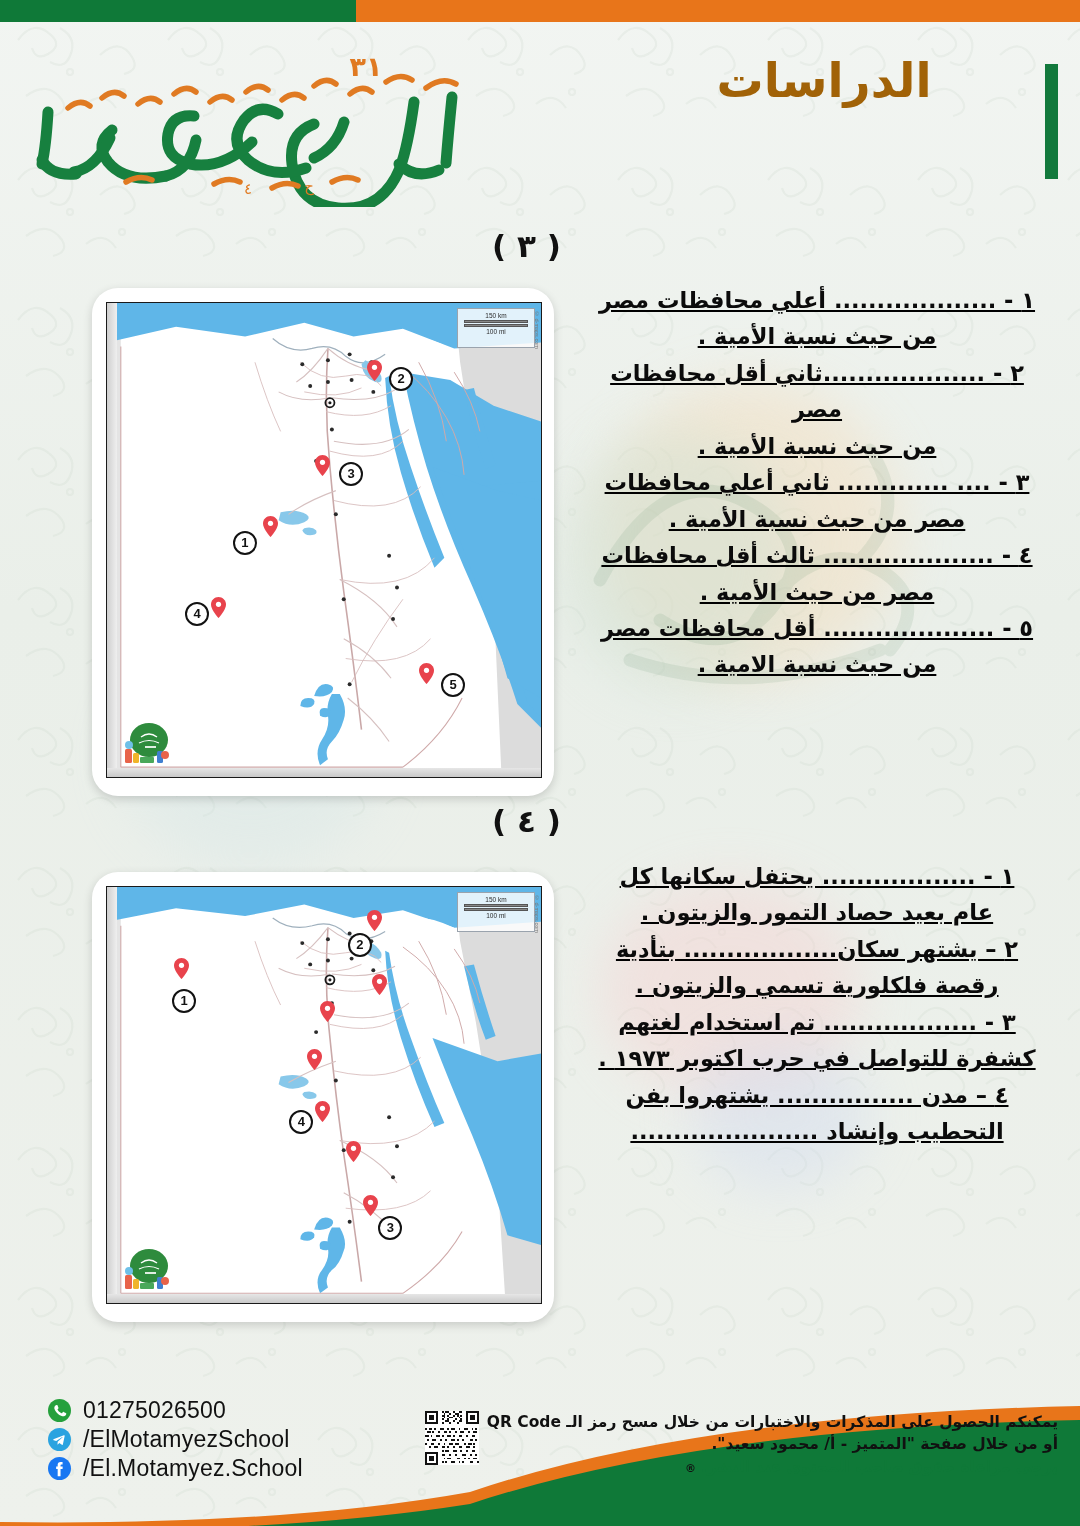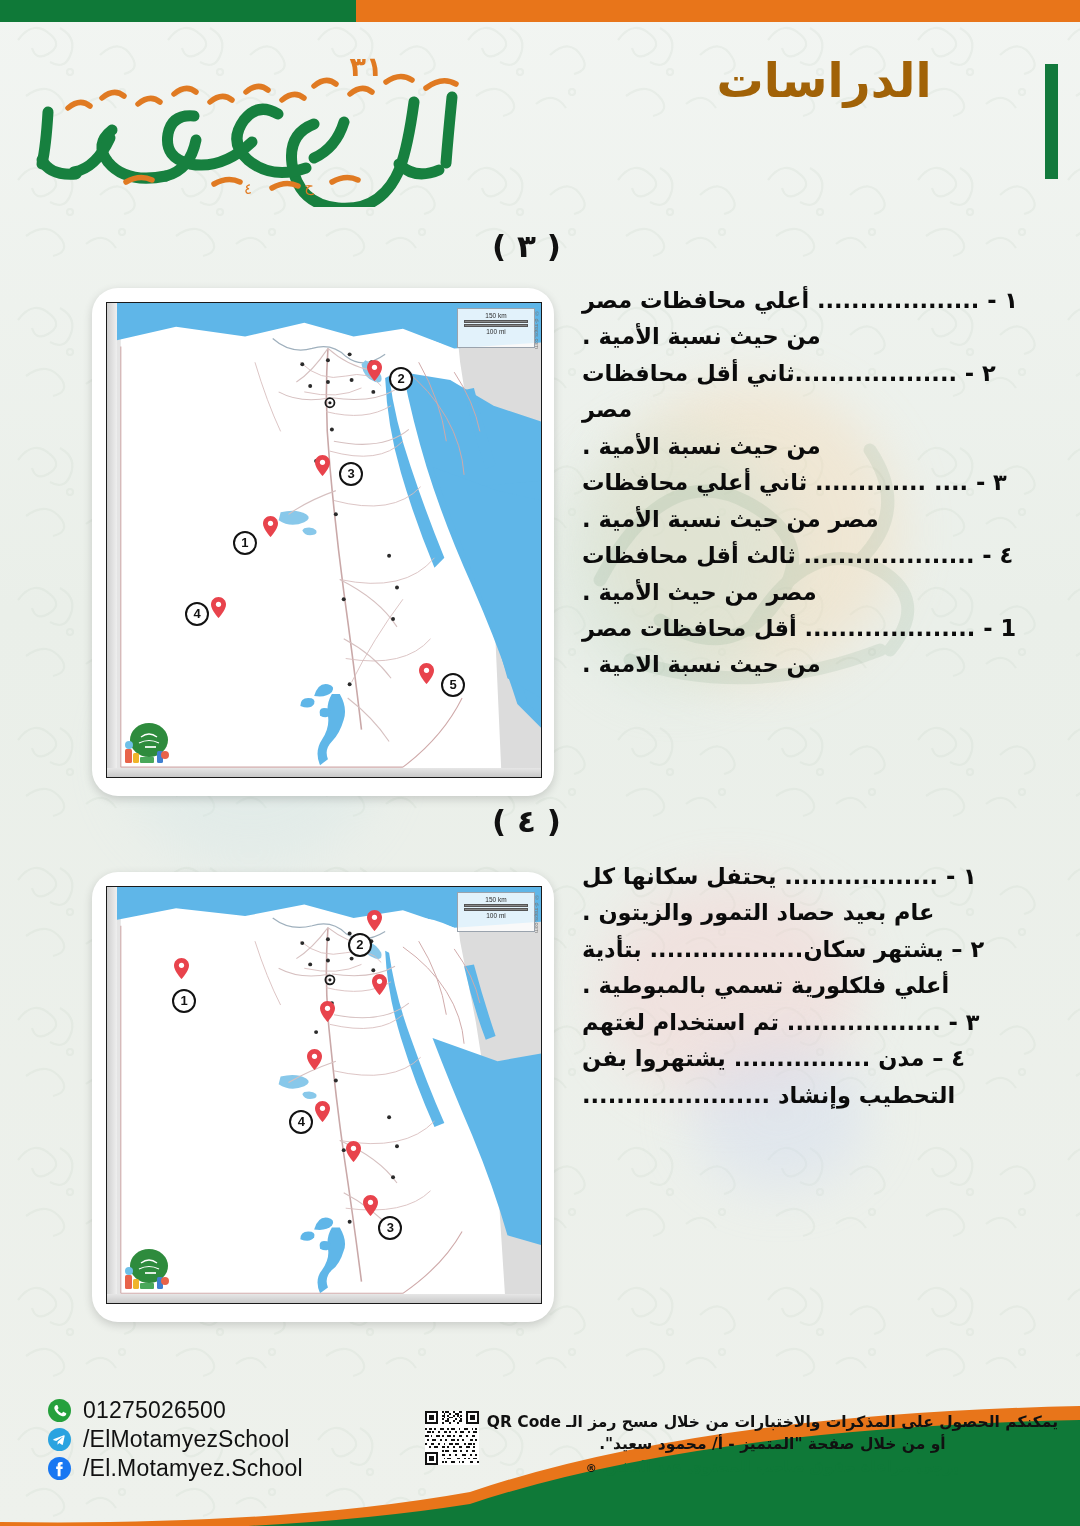--- a/index.html
+++ b/index.html
@@ -85,22 +85,23 @@
     font-size: 31px; font-weight: 700; color: #111;
     letter-spacing: 4px;
     z-index: 14;
   }
 
   
   .qcol {
     position: absolute;
     width: 470px;
     z-index: 14;
-    text-align: left;
+    text-align: center;
     direction: rtl;
+    text-decoration: underline;
   }
   .q-line {
     font-size: 22.5px;
     font-weight: 700;
     color: #0b0b0b;
     line-height: 1.62;
     letter-spacing: 0px;
   }
 
   
@@ -190,21 +191,21 @@
     letter-spacing: .2px;
   }
   .cicon { width: 23px; height: 23px; flex: 0 0 23px; }
 
   .footer-right {
     position: absolute; right: 22px; bottom: 48px;
     z-index: 40; display: flex; align-items: flex-start; gap: 8px;
     direction: rtl;
   }
   .qr { width: 54px; height: 54px; flex: 0 0 54px; }
-  .footer-lines { text-align: center; direction: rtl; }
+  .footer-lines { text-align: right; direction: rtl; }
   .f-line {
     font-size: 15.5px; font-weight: 700; color: #111;
     line-height: 1.45;
     font-family: "DejaVu Sans", sans-serif;
   }
   .f-line .rights { color: #0f7938; }
   .reg { color: #111; font-size: 11px; }
 </style>
 </head>
 <body>
@@ -303,21 +304,21 @@
 
 <div class="qcol" style="right:28px; top:282px;">
   <div class="q-line">١ - ................... أعلي محافظات مصر</div>
   <div class="q-line">من حيث نسبة الأمية .</div>
   <div class="q-line">٢ - ...................ثاني أقل محافظات مصر</div>
   <div class="q-line">من حيث نسبة الأمية .</div>
   <div class="q-line">٣ - .... ............. ثاني أعلي محافظات</div>
   <div class="q-line">مصر من حيث نسبة الأمية .</div>
   <div class="q-line">٤ - .................... ثالث أقل محافظات</div>
   <div class="q-line">مصر من حيث الأمية .</div>
-  <div class="q-line">1 - .................... أقل محافظات مصر</div>
+  <div class="q-line">٥ - .................... أقل محافظات مصر</div>
   <div class="q-line">من حيث نسبة الامية .</div>
 </div>
 
 <div class="map-card" style="left:92px; top:288px; width:462px; height:508px;">
   <div class="map-inner">
     <svg class="map-svg" viewBox="0 0 440 480" preserveAspectRatio="none">
       <rect width="440" height="480" fill="#ffffff"></rect>
 
       <path d="M352 0 L440 0 L440 480 L400 480 L392 300 L372 150 L358 60 Z" fill="#dcdcdc"></path>
       <path d="M0 30 L14 30 L14 480 L0 480 Z" fill="#e4e4e4"></path>
@@ -479,22 +480,23 @@
     </svg>
   </div>
 </div>
 
 <div class="section-num" style="left:492px; top:803px;">( ٤ )</div>
 
 <div class="qcol" style="right:28px; top:858px;">
   <div class="q-line">١ - .................. يحتفل سكانها كل</div>
   <div class="q-line">عام بعيد حصاد التمور والزيتون .</div>
   <div class="q-line">٢ – يشتهر سكان.................. بتأدية</div>
-  <div class="q-line">أعلي فلكلورية تسمي بالمبوطية .</div>
+  <div class="q-line">رقصة فلكلورية تسمي والزيتون .</div>
   <div class="q-line">٣ - .................. تم استخدام لغتهم</div>
+  <div class="q-line">كشفرة للتواصل في حرب اكتوبر ١٩٧٣ .</div>
   <div class="q-line">٤ – مدن ................ يشتهروا بفن</div>
   <div class="q-line">التحطيب وإنشاد ......................</div>
 </div>
 
 <div class="map-card" style="left:92px; top:872px; width:462px; height:450px;">
   <div class="map-inner">
     <svg class="map-svg" viewBox="0 0 440 430" preserveAspectRatio="none">
       <rect width="440" height="430" fill="#ffffff"></rect>
       <path d="M352 0 L440 0 L440 430 L404 430 L394 270 L374 140 L358 56 Z" fill="#dcdcdc"></path>
       <path d="M0 26 L14 26 L14 430 L0 430 Z" fill="#e4e4e4"></path>

